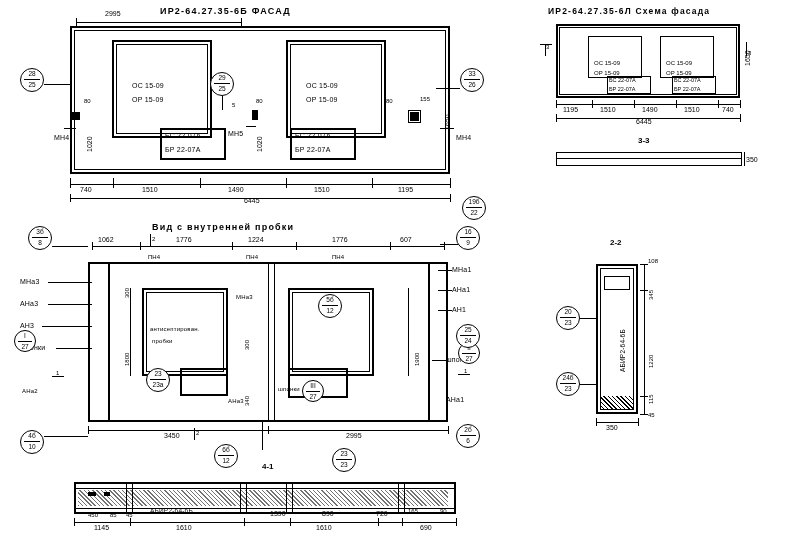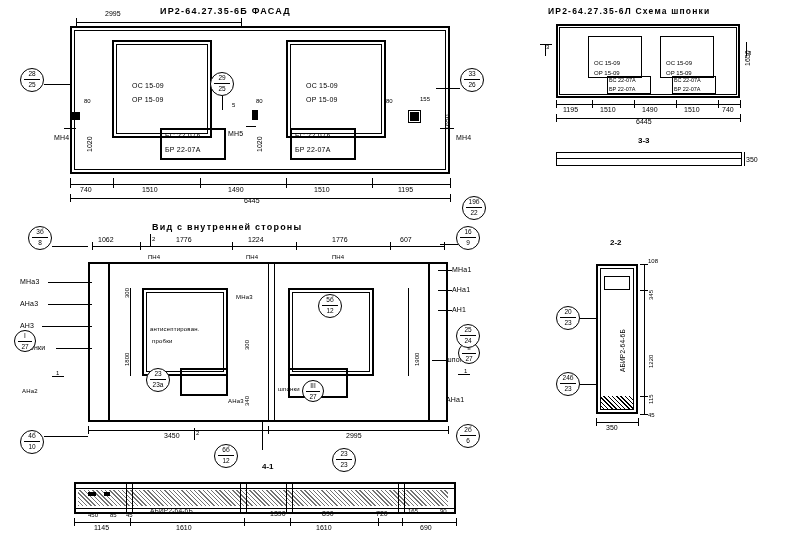--- a/index.html
+++ b/index.html
@@ -106,21 +106,21 @@
   <div class="dim" style="left:80px;top:186px;">740</div>
   <div class="dim" style="left:142px;top:186px;">1510</div>
   <div class="dim" style="left:228px;top:186px;">1490</div>
   <div class="dim" style="left:314px;top:186px;">1510</div>
   <div class="dim" style="left:398px;top:186px;">1195</div>
   <div class="ln h" style="left:70px;top:198px;width:380px;"></div>
   <div class="ln v" style="left:70px;top:194px;height:8px;"></div>
   <div class="ln v" style="left:450px;top:194px;height:8px;"></div>
   <div class="dim" style="left:244px;top:197px;">6445</div>
 
-  <div class="ttl" style="left:548px;top:6px;font-size:8.5px;">ИР2-64.27.35-6Л   Схема шпонки</div>
+  <div class="ttl" style="left:548px;top:6px;font-size:8.5px;">ИР2-64.27.35-6Л   Схема фасада</div>
 
   <div class="box2" style="left:556px;top:24px;width:184px;height:74px;"></div>
   <div class="box" style="left:559px;top:27px;width:178px;height:68px;"></div>
 
   <div class="box" style="left:588px;top:36px;width:54px;height:42px;"></div>
   <div class="tiny" style="left:594px;top:60px;">ОС 15-09</div>
   <div class="tiny" style="left:594px;top:70px;">ОР 15-09</div>
 
   <div class="box" style="left:660px;top:36px;width:54px;height:42px;"></div>
   <div class="tiny" style="left:666px;top:60px;">ОС 15-09</div>
@@ -156,21 +156,21 @@
   <div class="ln v" style="left:556px;top:114px;height:8px;"></div>
   <div class="ln v" style="left:740px;top:114px;height:8px;"></div>
   <div class="dim" style="left:636px;top:118px;">6445</div>
 
   <div class="ttl" style="left:638px;top:136px;font-size:8px;letter-spacing:0;">3-3</div>
   <div class="box" style="left:556px;top:152px;width:186px;height:14px;"></div>
   <div class="ln h" style="left:556px;top:158px;width:186px;"></div>
   <div class="dim" style="left:746px;top:156px;">350</div>
   <div class="ln v" style="left:744px;top:152px;height:14px;"></div>
 
-  <div class="ttl" style="left:152px;top:222px;">Вид с внутренней стороны</div>
+  <div class="ttl" style="left:152px;top:222px;">Вид с внутренней пробки</div>
 
   <div class="ln h" style="left:92px;top:246px;width:352px;"></div>
   <div class="ln v" style="left:92px;top:242px;height:8px;"></div>
   <div class="ln v" style="left:140px;top:242px;height:8px;"></div>
   <div class="ln v" style="left:232px;top:242px;height:8px;"></div>
   <div class="ln v" style="left:296px;top:242px;height:8px;"></div>
   <div class="ln v" style="left:390px;top:242px;height:8px;"></div>
   <div class="ln v" style="left:444px;top:242px;height:8px;"></div>
   <div class="dim" style="left:98px;top:236px;">1062</div>
   <div class="dim" style="left:176px;top:236px;">1776</div>

